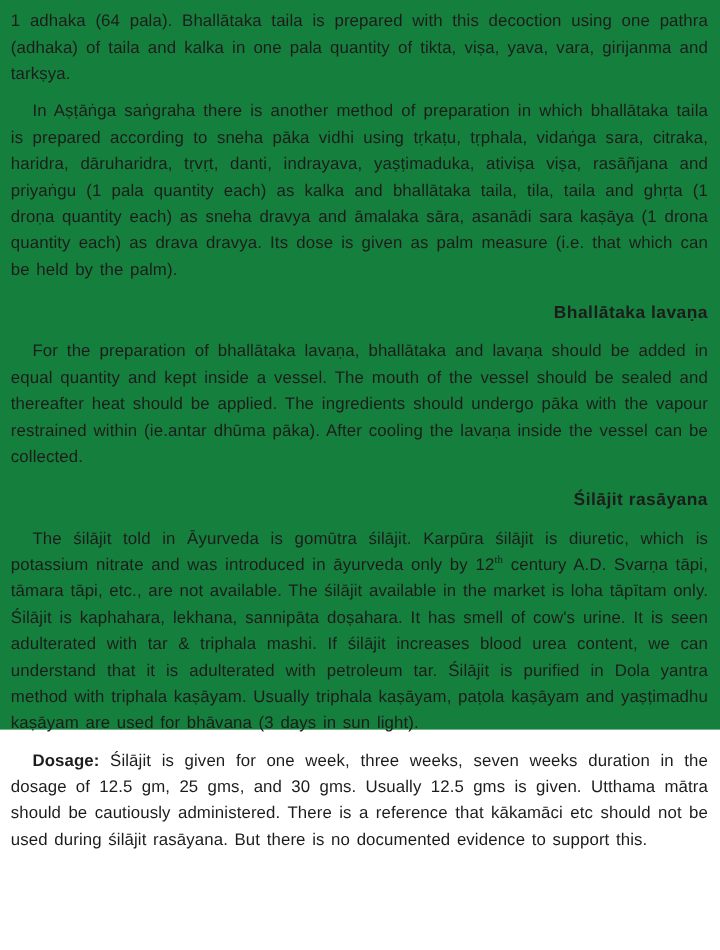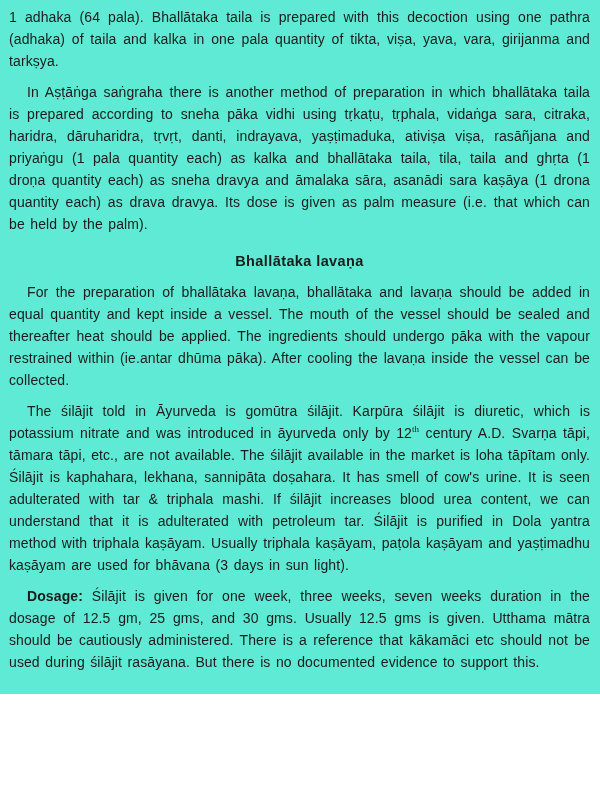--- a/index.html
+++ b/index.html
@@ -11,23 +11,23 @@
     width: 600px;
     height: 792px;
     overflow: hidden;
     box-sizing: border-box;
     font-family: "Liberation Sans", "DejaVu Sans", sans-serif;
     color: #1c1c1c;
   }
   .page {
     box-sizing: border-box;
     width: 600px;
-    height: 694px;
+    height: 608px;
     padding: 6px 10px 6px 9px;
-    background: #5eead4;
+    background: #15803d;
   }
   .para {
     margin: 0 0 9px 0;
     font-size: 14px;
     line-height: 22px;
     text-align: justify;
     text-justify: inter-word;
     letter-spacing: 0.1px;
     word-spacing: 1.5px;
   }
@@ -35,21 +35,21 @@
     text-indent: 18px;
   }
   .no-indent {
     text-indent: 0;
   }
   .heading {
     margin: 16px 0 10px 0;
     font-size: 14.5px;
     line-height: 20px;
     font-weight: bold;
-    text-align: center;
+    text-align: right;
     letter-spacing: 0.4px;
   }
   .bold {
     font-weight: bold;
   }
   sup.sup {
     font-size: 9px;
     line-height: 0;
     vertical-align: super;
     font-family: Liberation Serif, serif;
@@ -64,18 +64,19 @@
 <div class="page">
 
   <p class="para no-indent">1 adhaka (64 pala). Bhallātaka taila is prepared with this decoction using one pathra (adhaka) of taila and kalka in one pala quantity of tikta, viṣa, yava, vara, girijanma and tarkṣya.</p>
 
   <p class="para indent">In Aṣṭāṅga saṅgraha there is another method of preparation in which bhallātaka taila is prepared according to sneha pāka vidhi using tṛkaṭu, tṛphala, vidaṅga sara, citraka, haridra, dāruharidra, tṛvṛt, danti, indrayava, yaṣṭimaduka, ativiṣa viṣa, rasāñjana and priyaṅgu (1 pala quantity each) as kalka and bhallātaka taila, tila, taila and ghṛta (1 droṇa quantity each) as sneha dravya and āmalaka sāra, asanādi sara kaṣāya (1 drona quantity each) as drava dravya. Its dose is given as palm measure (i.e. that which can be held by the palm).</p>
 
   <h2 class="heading">Bhallātaka lavaṇa</h2>
 
   <p class="para indent">For the preparation of bhallātaka lavaṇa, bhallātaka and lavaṇa should be added in equal quantity and kept inside a vessel. The mouth of the vessel should be sealed and thereafter heat should be applied. The ingredients should undergo pāka with the vapour restrained within (ie.antar dhūma pāka). After cooling the lavaṇa inside the vessel can be collected.</p>
 
+  <h2 class="heading">Śilājit  rasāyana</h2>
 
   <p class="para indent"><span>The śilājit told in Āyurveda is gomūtra śilājit. Karpūra śilājit is diuretic, which is potassium nitrate and was introduced in āyurveda only by 12</span><sup class="sup">th</sup><span> century A.D. Svarṇa tāpi, tāmara tāpi, etc., are not available. The śilājit available in the market is loha tāpītam only. Śilājit is kaphahara, lekhana, sannipāta doṣahara. It has smell of cow's urine. It is seen adulterated with tar &amp; triphala mashi. If śilājit increases blood urea content, we can understand that it is adulterated with petroleum tar. Śilājit is purified in Dola yantra method with triphala kaṣāyam. Usually triphala kaṣāyam, paṭola kaṣāyam and yaṣṭimadhu kaṣāyam are used for bhāvana (3 days in sun light).</span></p>
 
   <p class="para indent last"><span class="bold">Dosage:</span><span> Śilājit is given for one week, three weeks, seven weeks duration in the dosage of 12.5 gm, 25 gms, and 30 gms. Usually 12.5 gms is given. Utthama mātra should be cautiously administered. There is a reference that kākamāci etc should not be used during śilājit rasāyana. But there is no documented evidence to support this.</span></p>
 
 </div>
 
 </body></html>

